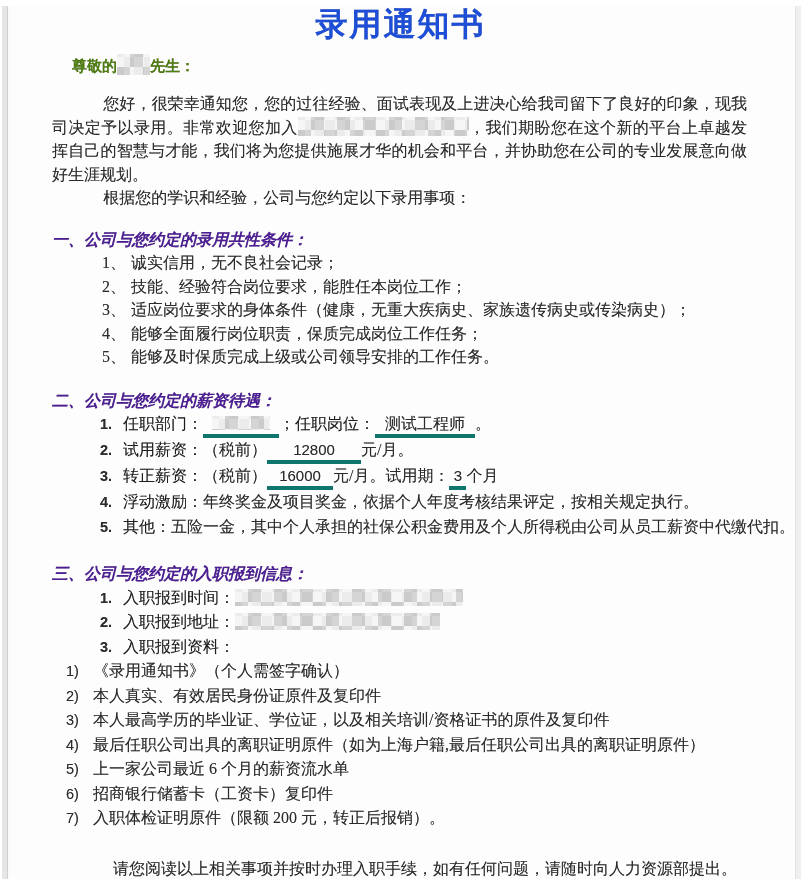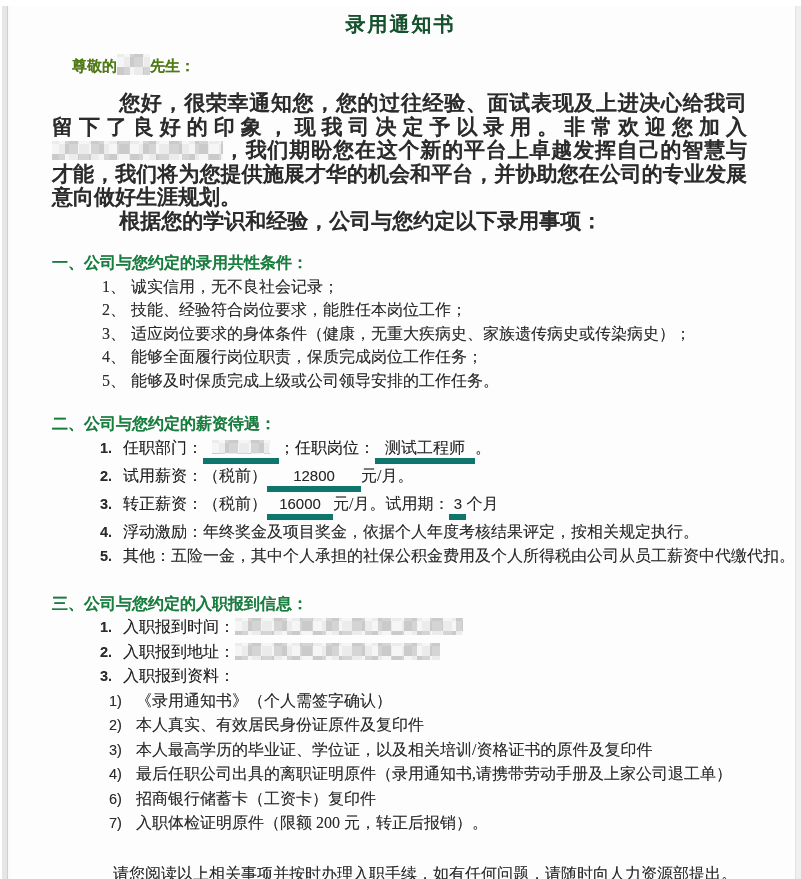--- a/index.html
+++ b/index.html
@@ -22,69 +22,69 @@
   }
   .edge-right{
     position:absolute;right:0;top:0;width:9px;height:879px;
     background:linear-gradient(270deg,#f0f0f0 0 5px,#e2e2e2 5px 6px,rgba(255,255,255,0) 6px);
   }
   .content{position:relative;z-index:1;}
 
   .title{
     margin:6px 0 0 0;
     text-align:center;
-    font-size:20px;line-height:36px;
+    font-size:32px;line-height:36px;
     font-weight:700;letter-spacing:2px;
-    color:#14532d;
+    color:#1d4ed8;
   }
   .greeting{
     margin:12px 0 0 72px;
     font-size:15px;line-height:24px;font-weight:700;
     color:#4d7c0f;
   }
   .para{
     margin:14px 54px 0 52px;
-    font-size:21px;line-height:23.5px;
+    font-size:16px;line-height:23.5px;
     text-indent:3.2em;
     text-align:justify;
-    font-weight:bold;
   }
   .para.cont{margin-top:0;}
   .h2{
     margin:0 0 0 52px;
     font-size:16px;line-height:23.5px;font-weight:700;
-    color:#15803d;
+    color:#4c1d95;
+    font-style:italic;
   }
   .h2.one{margin-top:18px;}
   .h2.two{margin-top:20px;}
   .h2.three{margin-top:23px;}
 
   .row{font-size:16px;line-height:23.5px;}
   .s1row{margin-left:102px;}
   .s2row,.s3row{margin-left:100px;}
-  .subrow{margin-left:109px;}
+  .subrow{margin-left:66px;}
 
   .cnum{display:inline-block;width:29px;}
   .inum{
     display:inline-block;width:23px;
     font-family:"Liberation Sans","DejaVu Sans",sans-serif;
     font-weight:700;font-size:14.5px;
   }
   .snum{
     display:inline-block;width:27px;
     font-family:"Liberation Sans","DejaVu Sans",sans-serif;
     font-size:14.5px;
   }
   .lbl{font-weight:400;color:#1e1e1e;}
 
   .nval{font-family:"Liberation Sans","DejaVu Sans",sans-serif;font-size:15px;}
 
   .ufield{
     display:inline-block;
-    border-bottom:6px solid #0f766e;
+    border-bottom:4px solid #0f766e;
     text-align:center;
     height:20px;line-height:20px;
     vertical-align:baseline;
   }
   .w-dept{width:76px;}
   .w-pos{width:100px;}
   .w-sal1{width:94px;}
   .w-sal2{width:66px;}
   .w-period{width:17px;}
 
@@ -149,20 +149,21 @@
 
     <div class="row s3row"><span class="inum">1.</span><span class="lbl">入职报到时间：</span><span class="redact redact-time"></span></div>
 
     <div class="row s3row"><span class="inum">2.</span><span class="lbl">入职报到地址：</span><span class="redact redact-addr"></span></div>
 
     <div class="row s3row"><span class="inum">3.</span><span class="lbl">入职报到资料：</span></div>
 
     <div class="row subrow"><span class="snum">1)</span><span>《录用通知书》（个人需签字确认）</span></div>
     <div class="row subrow"><span class="snum">2)</span><span>本人真实、有效居民身份证原件及复印件</span></div>
     <div class="row subrow"><span class="snum">3)</span><span>本人最高学历的毕业证、学位证，以及相关培训/资格证书的原件及复印件</span></div>
-    <div class="row subrow"><span class="snum">4)</span><span>最后任职公司出具的离职证明原件（录用通知书,请携带劳动手册及上家公司退工单）</span></div>
+    <div class="row subrow"><span class="snum">4)</span><span>最后任职公司出具的离职证明原件（如为上海户籍,最后任职公司出具的离职证明原件）</span></div>
+    <div class="row subrow"><span class="snum">5)</span><span>上一家公司最近 6 个月的薪资流水单</span></div>
     <div class="row subrow"><span class="snum">6)</span><span>招商银行储蓄卡（工资卡）复印件</span></div>
     <div class="row subrow"><span class="snum">7)</span><span>入职体检证明原件（限额 200 元，转正后报销）。</span></div>
 
     <p class="closing first">请您阅读以上相关事项并按时办理入职手续，如有任何问题，请随时向人力资源部提出。</p>
 
   </div>
 </div>
 
 </body></html>

